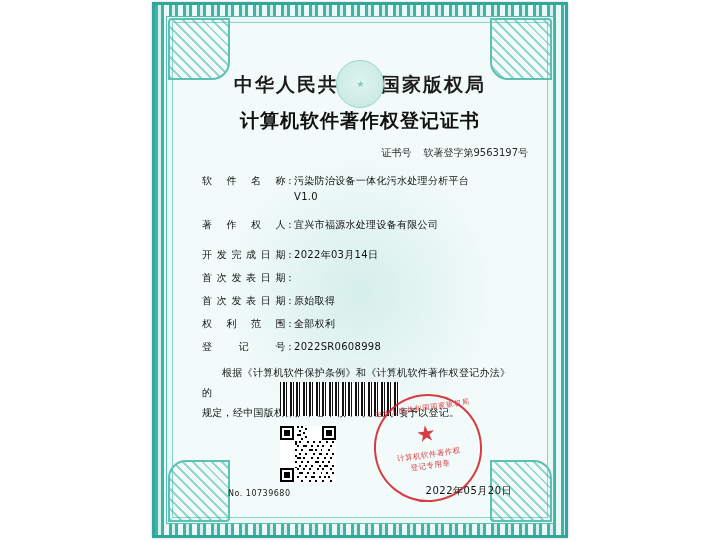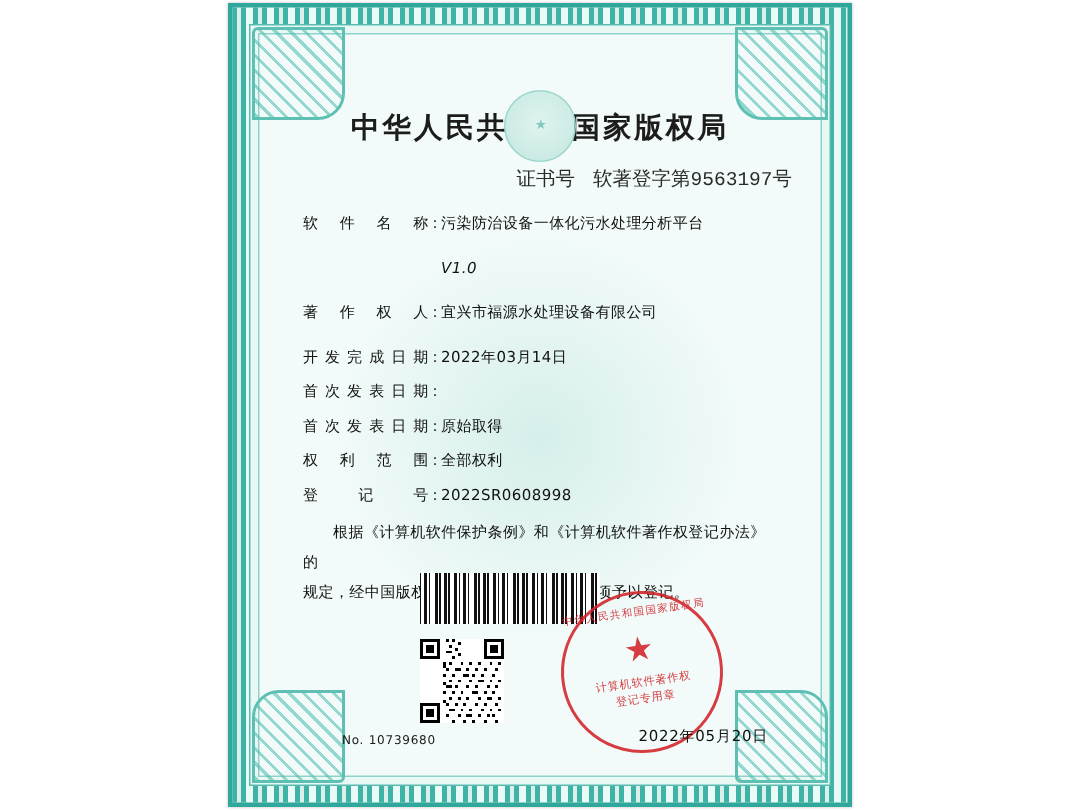--- a/index.html
+++ b/index.html
@@ -142,23 +142,22 @@
     font-weight: bold;
   }
 
   .cert-no-row {
     margin-top: 12px;
     display: flex;
     justify-content: flex-end;
     align-items: baseline;
     gap: 12px;
     padding-right: 6px;
-    font-size: 13px;
+    font-size: 10px;
     color: #2a2a2a;
-    font-family: Liberation Mono, monospace;
   }
 
   .fields {
     margin-top: 14px;
     padding: 0 14px 0 16px;
   }
   .field-row {
     display: flex;
     align-items: baseline;
     margin-bottom: 9px;
@@ -176,22 +175,21 @@
     width: 8px;
     flex: 0 0 8px;
     text-align: center;
   }
   .field-value {
     flex: 1 1 auto;
     letter-spacing: 0.3px;
   }
   .field-value .line2 {
     display: block;
-    margin-top: 18px;
-    font-style: italic;
+    margin-top: 3px;
   }
 
   .spacer-sm { height: 7px; }
 
   .paragraph {
     margin-top: 4px;
     padding: 0 16px;
     font-size: 10px;
     line-height: 20px;
     color: #111;
@@ -316,20 +314,21 @@
     <div class="corner bl"></div>
     <div class="corner br"></div>
 
     <div class="watermark"></div>
 
     <div class="content">
 
       <div class="emblem">★</div>
 
       <div class="title-main">中华人民共和国国家版权局</div>
+      <div class="title-sub">计算机软件著作权登记证书</div>
 
       <div class="cert-no-row">
         <span>证书号</span>
         <span>软著登字第9563197号</span>
       </div>
 
       <div class="fields">
 
         <div class="field-row">
           <span class="field-label">软件名称</span>

